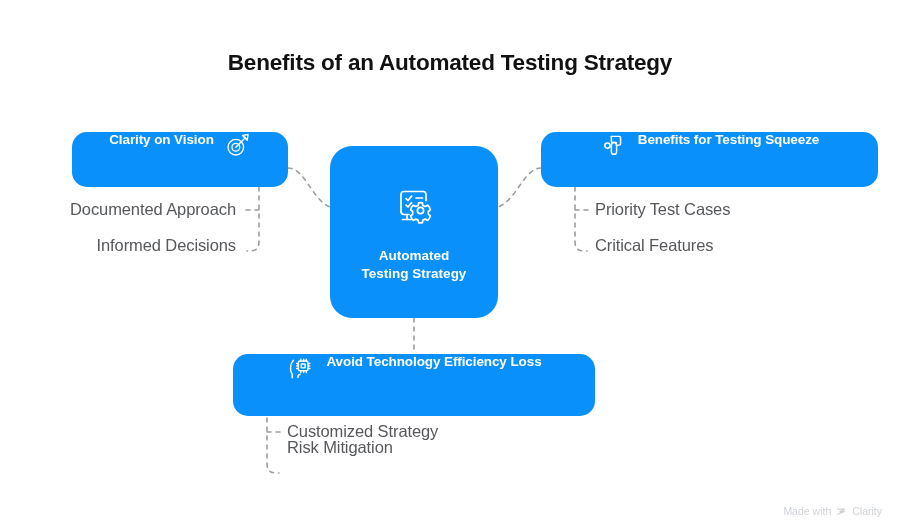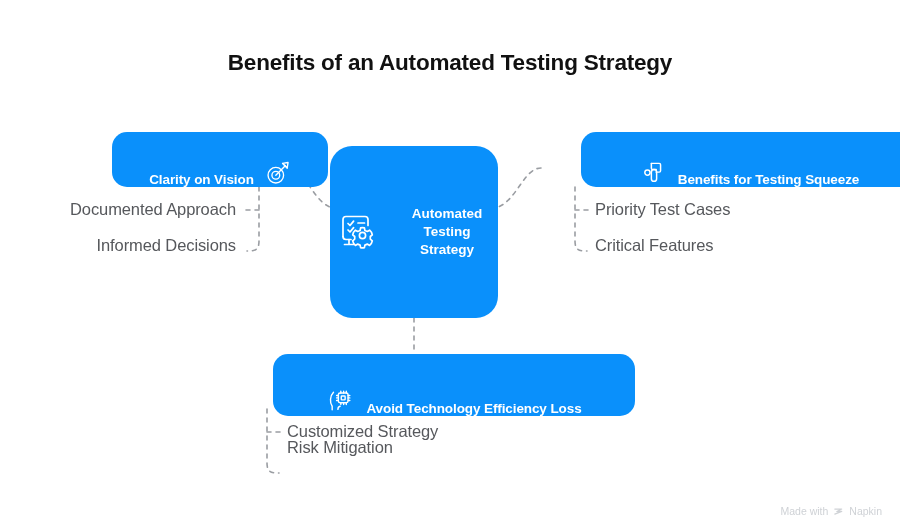--- a/index.html
+++ b/index.html
@@ -38,26 +38,25 @@
     color: #111111;
     letter-spacing: -0.2px;
   }
 
   
   .pill {
     position: absolute;
     background: #0a90fb;
     border-radius: 15px;
     display: flex;
-    align-items: flex-end;
+    align-items: flex-start;
     justify-content: center;
     gap: 10px;
     box-sizing: border-box;
     padding: 0 14px;
-    margin-left: 40px;
   }
   .pill-label {
     color: #ffffff;
     font-size: 13.5px;
     font-weight: bold;
     white-space: nowrap;
     letter-spacing: -0.1px;
   }
   .pill-icon {
     display: flex;
@@ -73,21 +72,21 @@
   
   #center-card {
     position: absolute;
     left: 330px;
     top: 146px;
     width: 168px;
     height: 172px;
     background: #0a90fb;
     border-radius: 22px;
     display: flex;
-    flex-direction: row;
+    flex-direction: column;
     align-items: center;
     justify-content: center;
     gap: 14px;
   }
   #center-card .center-label {
     color: #ffffff;
     font-size: 13.5px;
     font-weight: bold;
     line-height: 1.35;
     text-align: center;
@@ -223,16 +222,16 @@
   <div class="sub-item" id="sub-custom">Customized Strategy</div>
   <div class="sub-item" id="sub-risk">Risk Mitigation</div>
 
   <div id="watermark">
     <span>Made with</span>
     <span class="wm-mark">
       <svg width="11" height="11" viewBox="0 0 12 12" fill="none" stroke="#cfd2d6" stroke-width="1.4" stroke-linecap="round" stroke-linejoin="round">
         <path d="M2 3.3 L9.5 3.3 L4.2 6 L9.5 6 L2 8.8"></path>
       </svg>
     </span>
-    <span>Napkin</span>
+    <span>Clarity</span>
   </div>
 
 </div>
 
 </body></html>

